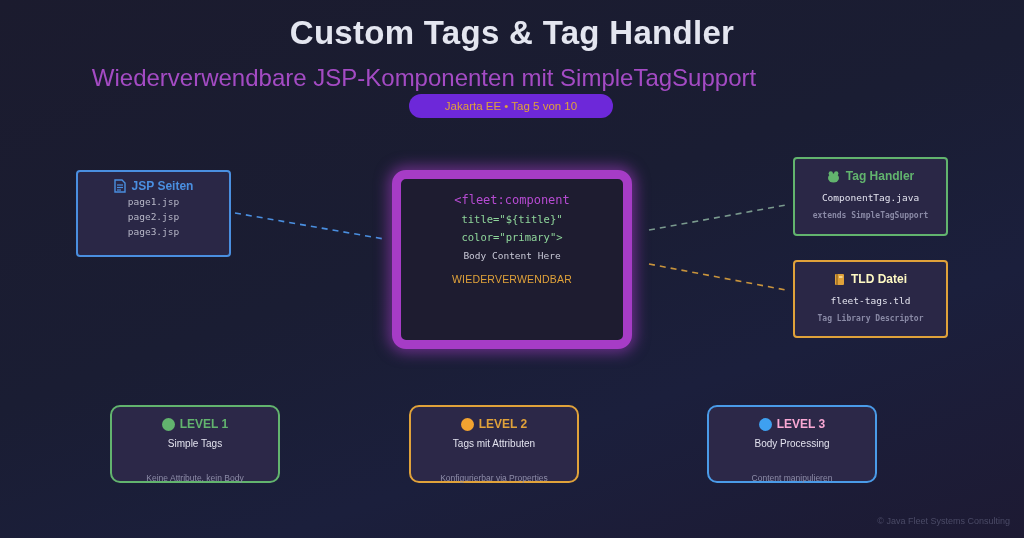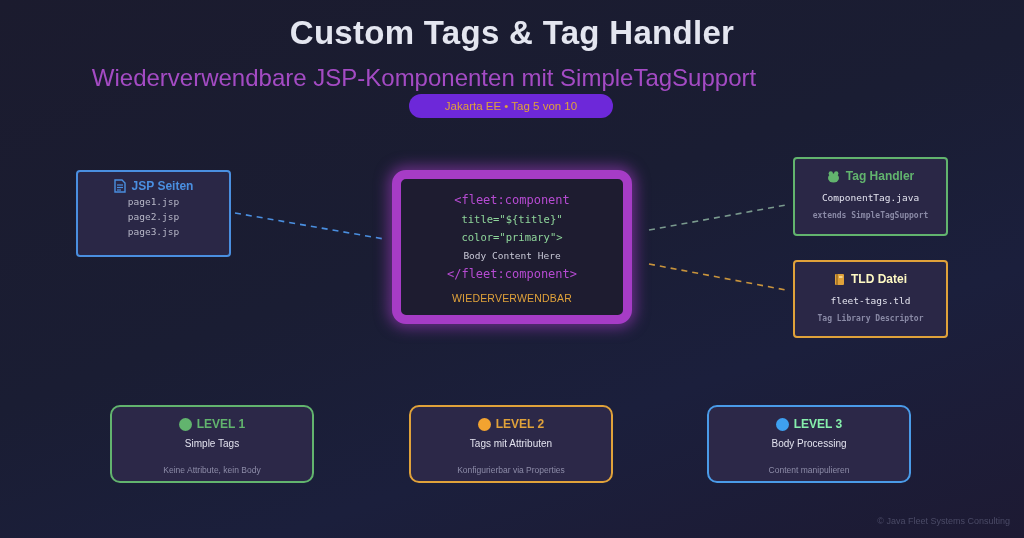--- a/index.html
+++ b/index.html
@@ -32,42 +32,42 @@
   .jsp { left:76px; top:170px; width:155px; height:87px; border-color:#4a8fe0; padding-top:7px; }
   .jsp .card-head { color:#4a8fe0; }
   .jsp .file { color:#b8b8c8; font-size:9.5px; line-height:15px; }
   .handler { left:793px; top:157px; width:155px; height:79px; border-color:#62b46e; padding-top:10px; }
   .handler .card-head { color:#62b46e; }
   .tld { left:793px; top:260px; width:155px; height:78px; border-color:#e0a23a; padding-top:10px; }
   .tld .card-head { color:#fef9c3; }
   .main-line { color:#e2e2ee; font-size:9.5px; margin-top:9px; }
   .sub-line { color:#8a8aa6; font-size:8px; margin-top:8px;font-weight:bold; }
   .center-card {
-    position:absolute; left:392px; top:170px; width:240px; height:154px; box-sizing:border-box;
+    position:absolute; left:392px; top:170px; width:240px; height:179px; box-sizing:border-box;
     border:9px solid #a63cc6; border-radius:14px; background:#1e1c30;
     box-shadow:0 0 14px 4px rgba(166,60,198,0.55);
     display:flex; flex-direction:column; align-items:center; padding-top:12px;
   }
   .cline { font-family:"DejaVu Sans Mono", monospace; line-height:18.5px; }
   .c-tag { color:#b64bd2; font-size:12px; }
   .c-attr { color:#8fd69b; font-size:10.5px; }
   .c-body { color:#c8c8d6; font-size:9.5px; }
   .c-label { color:#e0a23a; font-size:10.5px; margin-top:8px; letter-spacing:0.2px; }
   .level {
-    position:absolute; top:405px; width:204px; height:78px; box-sizing:border-box;
+    position:absolute; top:405px; width:170px; height:78px; box-sizing:border-box;
     border-radius:10px; border:2px solid; background:#2c2848;
     display:flex; flex-direction:column; align-items:center; padding-top:10px;
   }
   .level .lh { display:flex; align-items:center; gap:5px; font-size:12px; font-weight:bold; }
   .level .dot { width:13px; height:13px; border-radius:50%; }
   .level .lt { color:#e2e2ee; font-size:10px; margin-top:7px; }
-  .level .ld { color:#8d8ca8; font-size:8.5px; margin-top:16px; }
+  .level .ld { color:#8d8ca8; font-size:8.5px; margin-top:24px; }
   .l1 { left:110px; border-color:#62b46e; } .l1 .lh{color:#62b46e;} .l1 .dot{background:#62b46e;}
   .l2 { left:409px; border-color:#e0a23a; } .l2 .lh{color:#e0a23a;} .l2 .dot{background:#f2a330;}
-  .l3 { left:707px; border-color:#4a9be8; } .l3 .lh{color:#86efac;} .l3 .dot{background:#3ea0f0;}
+  .l3 { left:707px; border-color:#4a9be8; } .l3 .lh{color:#f9a8d4;} .l3 .dot{background:#3ea0f0;}
   .footer { right:14px; top:516px; color:#4a4a66; font-size:9px; }
   svg.lines { position:absolute; left:0; top:0; }
 </style>
 </head>
 <body>
 
 <svg class="lines" width="1024" height="538">
   <line x1="235" y1="213" x2="384" y2="239" stroke="#4a8fe0" stroke-width="1.6" stroke-dasharray="6,5"></line>
   <line x1="649" y1="230" x2="786" y2="205" stroke="#7a9a8e" stroke-width="1.6" stroke-dasharray="6,5"></line>
   <line x1="649" y1="264" x2="786" y2="290" stroke="#c9943c" stroke-width="1.6" stroke-dasharray="6,5"></line>
@@ -92,21 +92,20 @@
     <div class="file mono">page2.jsp</div>
     <div class="file mono">page3.jsp</div>
   </div>
 </div>
 
 <div class="center-card">
   <div class="cline c-tag">&lt;fleet:component</div>
   <div class="cline c-attr">title="${title}"</div>
   <div class="cline c-attr">color="primary"&gt;</div>
   <div class="cline c-body">Body Content Here</div>
-  <div class="cline c-tag">&lt;/fleet:component&gt;</div>
   <div class="c-label">WIEDERVERWENDBAR</div>
 </div>
 
 <div class="card handler">
   <div class="card-head">
     <svg width="13" height="13" viewBox="0 0 13 13">
       <ellipse cx="6.5" cy="8" rx="5.5" ry="4.5" fill="#62b46e"></ellipse>
       <circle cx="3.8" cy="3.5" r="2.2" fill="#62b46e"></circle>
       <circle cx="9.2" cy="3.5" r="2.2" fill="#62b46e"></circle>
     </svg>

